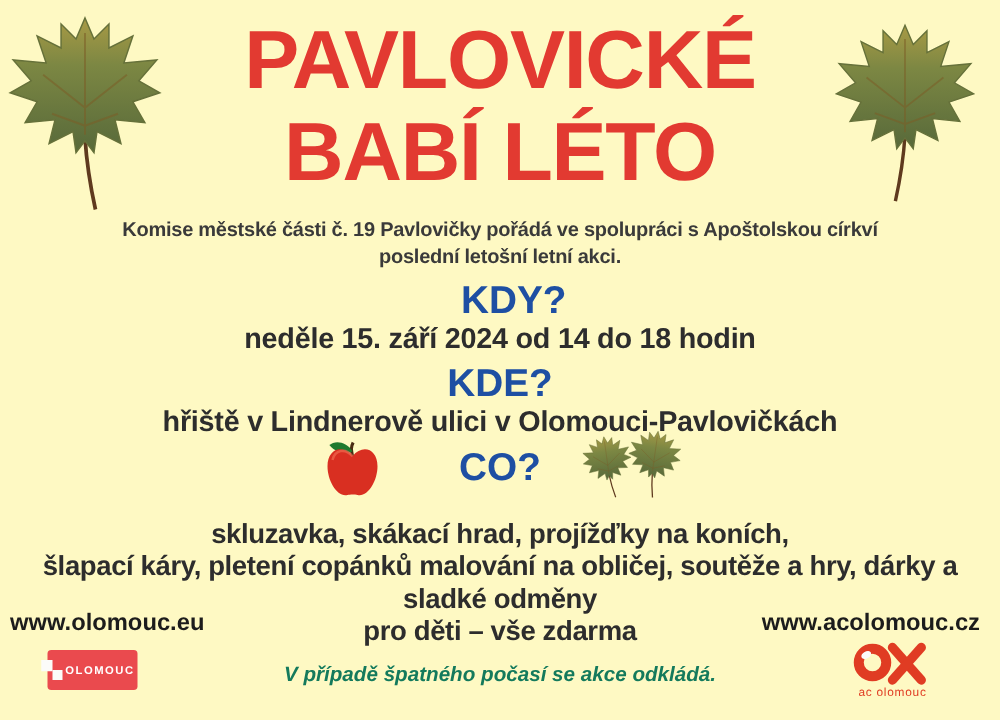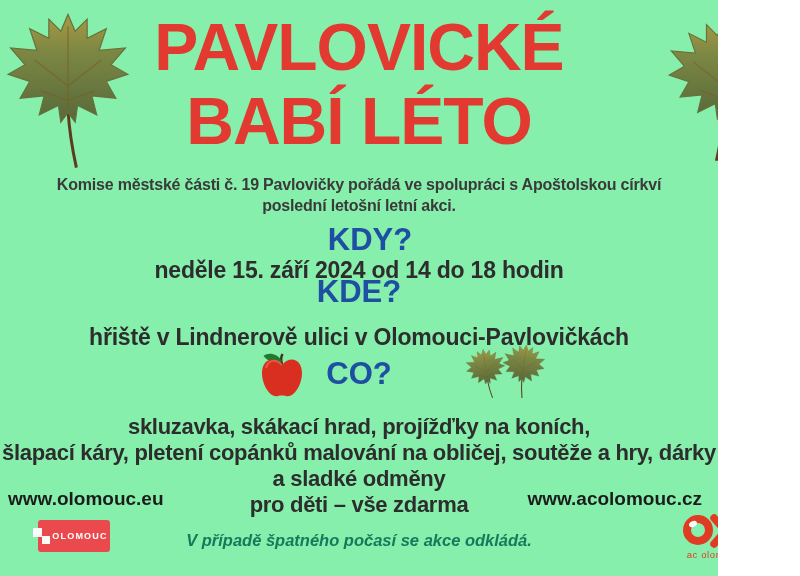--- a/index.html
+++ b/index.html
@@ -1,36 +1,36 @@
 <!DOCTYPE html>
 <html><head>
 <meta charset="utf-8">
 <style>
   html,body{margin:0;padding:0;background:#ffffff;}
   .poster{
-    position:relative;width:718px;height:576px;overflow:hidden;
-    background:#86efac;
+    position:relative;width:800px;height:576px;overflow:hidden;
+    background:#fef9c3;
     font-family:"Liberation Sans", sans-serif;
   }
   .abs{position:absolute;left:0;right:0;text-align:center;}
   .title{
     top:10px;
     color:#e23a31;font-weight:700;font-size:66px;line-height:74px;
     letter-spacing:-1px;
   }
   .intro{
     top:174px;color:#3a3a3a;font-weight:700;font-size:16px;line-height:21px;
     letter-spacing:-0.2px;
     text-align:center;
   }
   .q-heading{color:#1e4fa3;font-weight:700;font-size:31px;line-height:32px;}
   .detail{color:#2d2d2d;font-weight:700;font-size:23px;line-height:26px;letter-spacing:-0.2px;}
   .when-h{top:224px;padding-left:22px;}
   .when-d{top:257px;}
-  .where-h{top:276px;}
+  .where-h{top:291px;}
   .where-d{top:324px;}
   .what-h{top:358px;}
   .activities{
     top:414px;color:#2d2d2d;font-weight:700;font-size:22px;line-height:26px;
     letter-spacing:-0.3px;
   }
   .url{
     position:absolute;top:488px;color:#1c1c1c;font-weight:700;font-size:19px;
   }
   .url-left{left:8px;}

